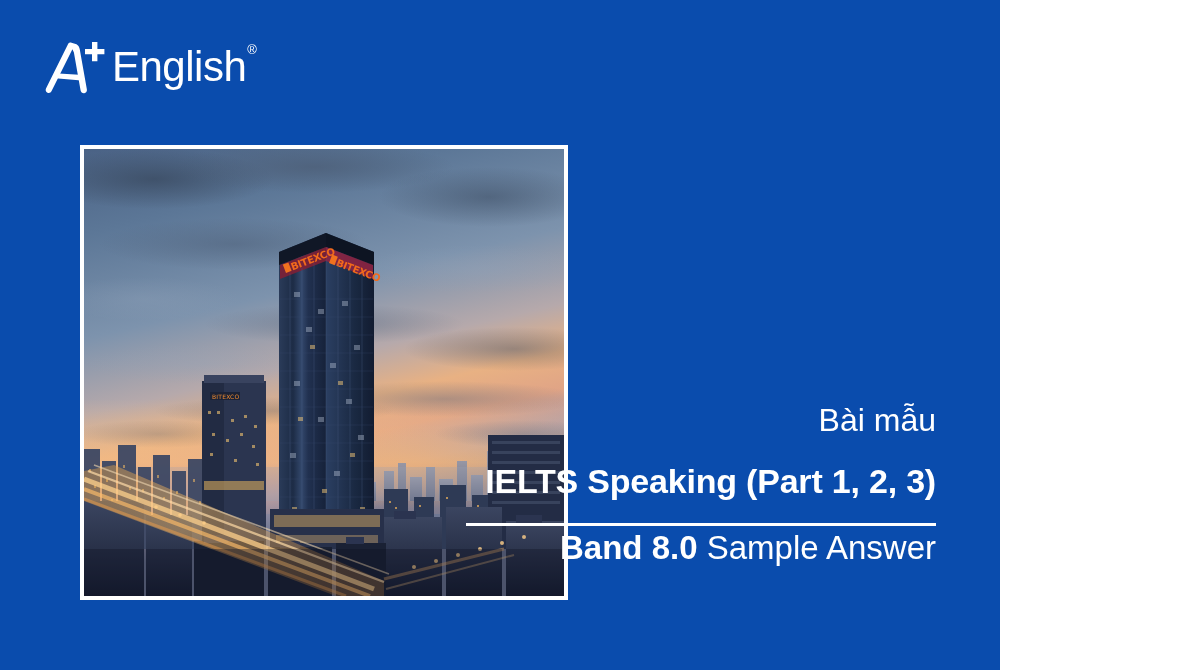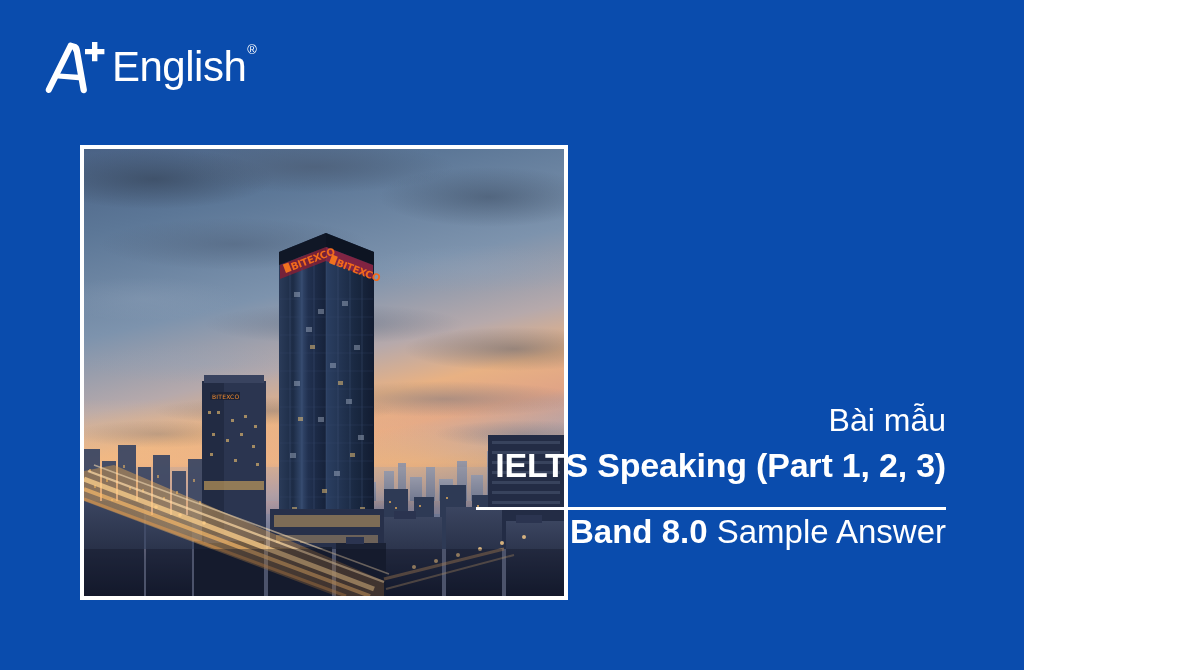--- a/index.html
+++ b/index.html
@@ -10,21 +10,20 @@
   body {
     font-family: "Liberation Sans", sans-serif;
   }
 
   .banner {
     position: relative;
     width: 1000px;
     height: 670px;
     background: #0a4cad;
     overflow: hidden;
-    padding-left: 24px;
   }
 
   
   .logo {
     position: absolute;
     left: 40px;
     top: 36px;
     display: flex;
     align-items: flex-start;
     height: 64px;
@@ -73,38 +72,38 @@
   }
   .photo svg {
     display: block;
     width: 100%;
     height: 100%;
   }
 
   
   .textblock {
     position: absolute;
-    right: 78px;
+    right: 64px;
     top: 398px;
     width: 470px;
     text-align: right;
     color: #ffffff;
   }
   .eyebrow {
     font-size: 32px;
     font-weight: 400;
     line-height: 44px;
     letter-spacing: 0px;
   }
   .headline {
     font-size: 34px;
     font-weight: 700;
     line-height: 46px;
     letter-spacing: -0.2px;
-    margin-top: 0;
+    margin-top: 16px;
     white-space: nowrap;
   }
   .rule {
     height: 3px;
     background: #ffffff;
     margin: 19px 0 0 0;
     width: 100%;
   }
   .subline {
     font-size: 33px;

